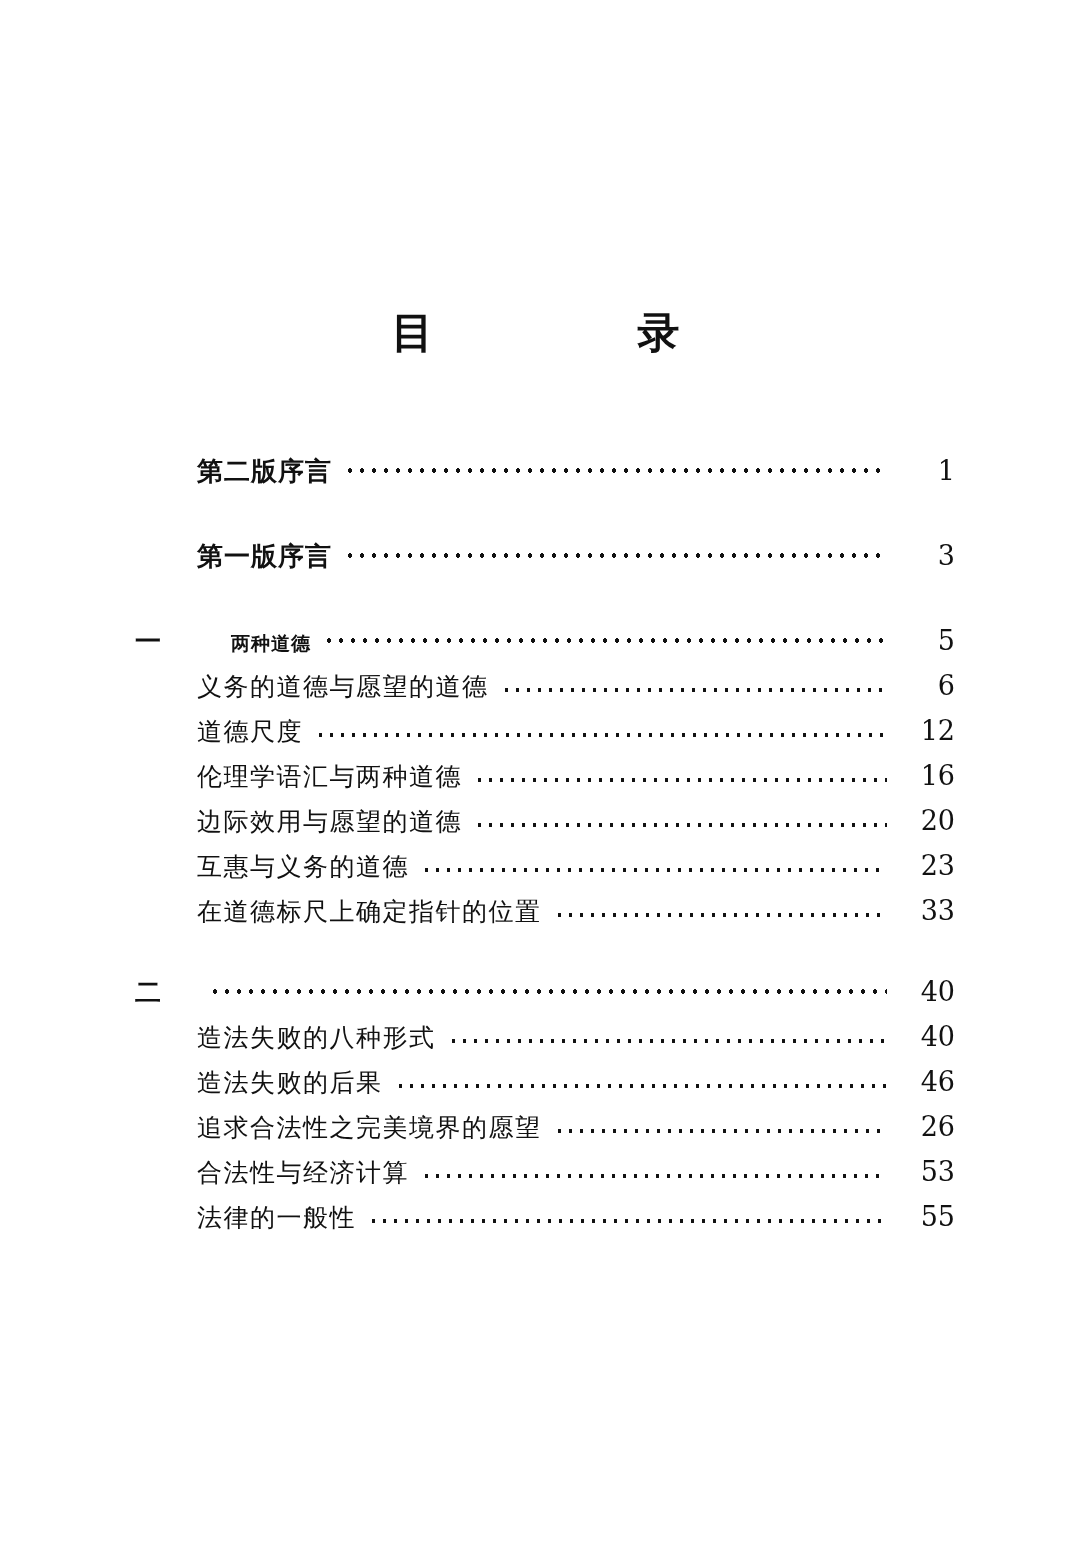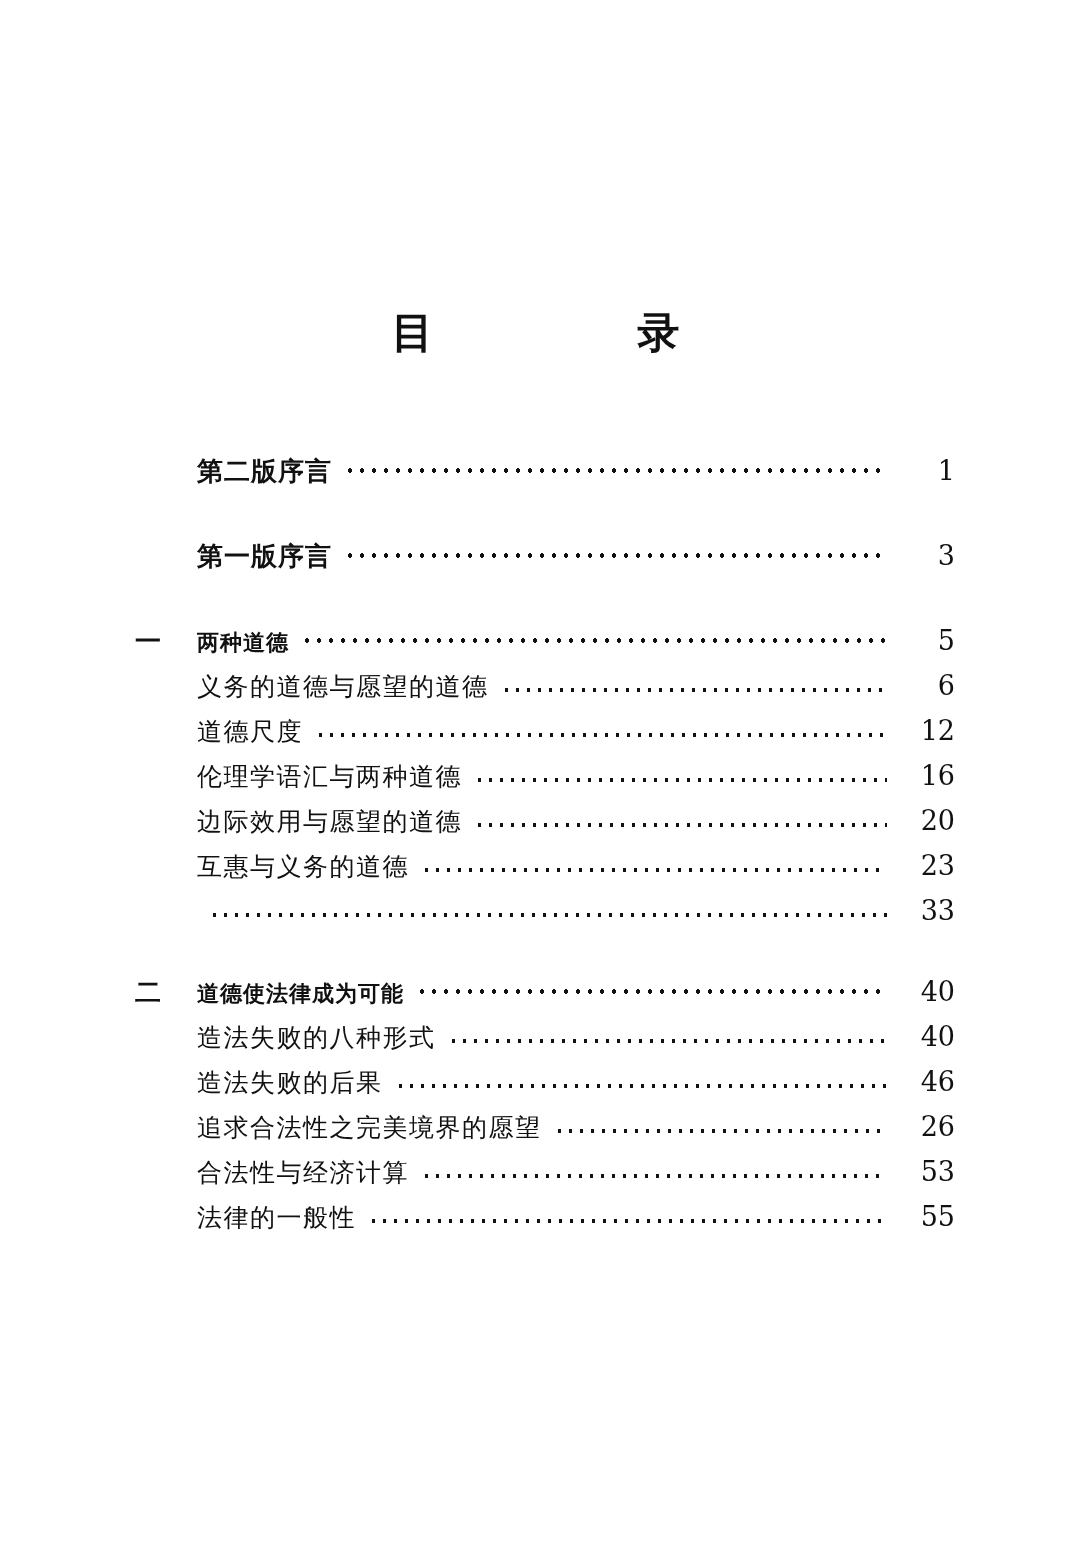--- a/index.html
+++ b/index.html
@@ -67,22 +67,23 @@
     white-space: nowrap;
     font-family: "DejaVu Sans", "Liberation Sans", sans-serif;
   }
   .entry.front .label {
     font-weight: bold;
     font-size: 26px;
     letter-spacing: 1px;
   }
   .entry.chapter .label {
     font-weight: bold;
-    font-size: 22px;
+    font-size: 19px;
     letter-spacing: 1px;
+    margin-left: 34px;
   }
   .entry.sub .label {
     font-size: 25px;
     letter-spacing: 1.5px;
   }
 
   .leader {
     flex: 1 1 auto;
     margin: 0 10px 0 12px;
     position: relative;
@@ -173,28 +174,28 @@
 
     <div class="entry sub">
       <span class="num blank"></span>
       <span class="label">互惠与义务的道德</span>
       <span class="leader"></span>
       <span class="page-no">23</span>
     </div>
 
     <div class="entry sub">
       <span class="num blank"></span>
+      <span class="label">在道德标尺上确定指针的位置</span>
       <span class="leader"></span>
       <span class="page-no">33</span>
     </div>
 
 
     <div class="entry chapter gap-top">
       <span class="num">二</span>
-      <span class="label">道德使法律成为可能</span>
       <span class="leader"></span>
       <span class="page-no">40</span>
     </div>
 
     <div class="entry sub">
       <span class="num blank"></span>
       <span class="label">造法失败的八种形式</span>
       <span class="leader"></span>
       <span class="page-no">40</span>
     </div>

